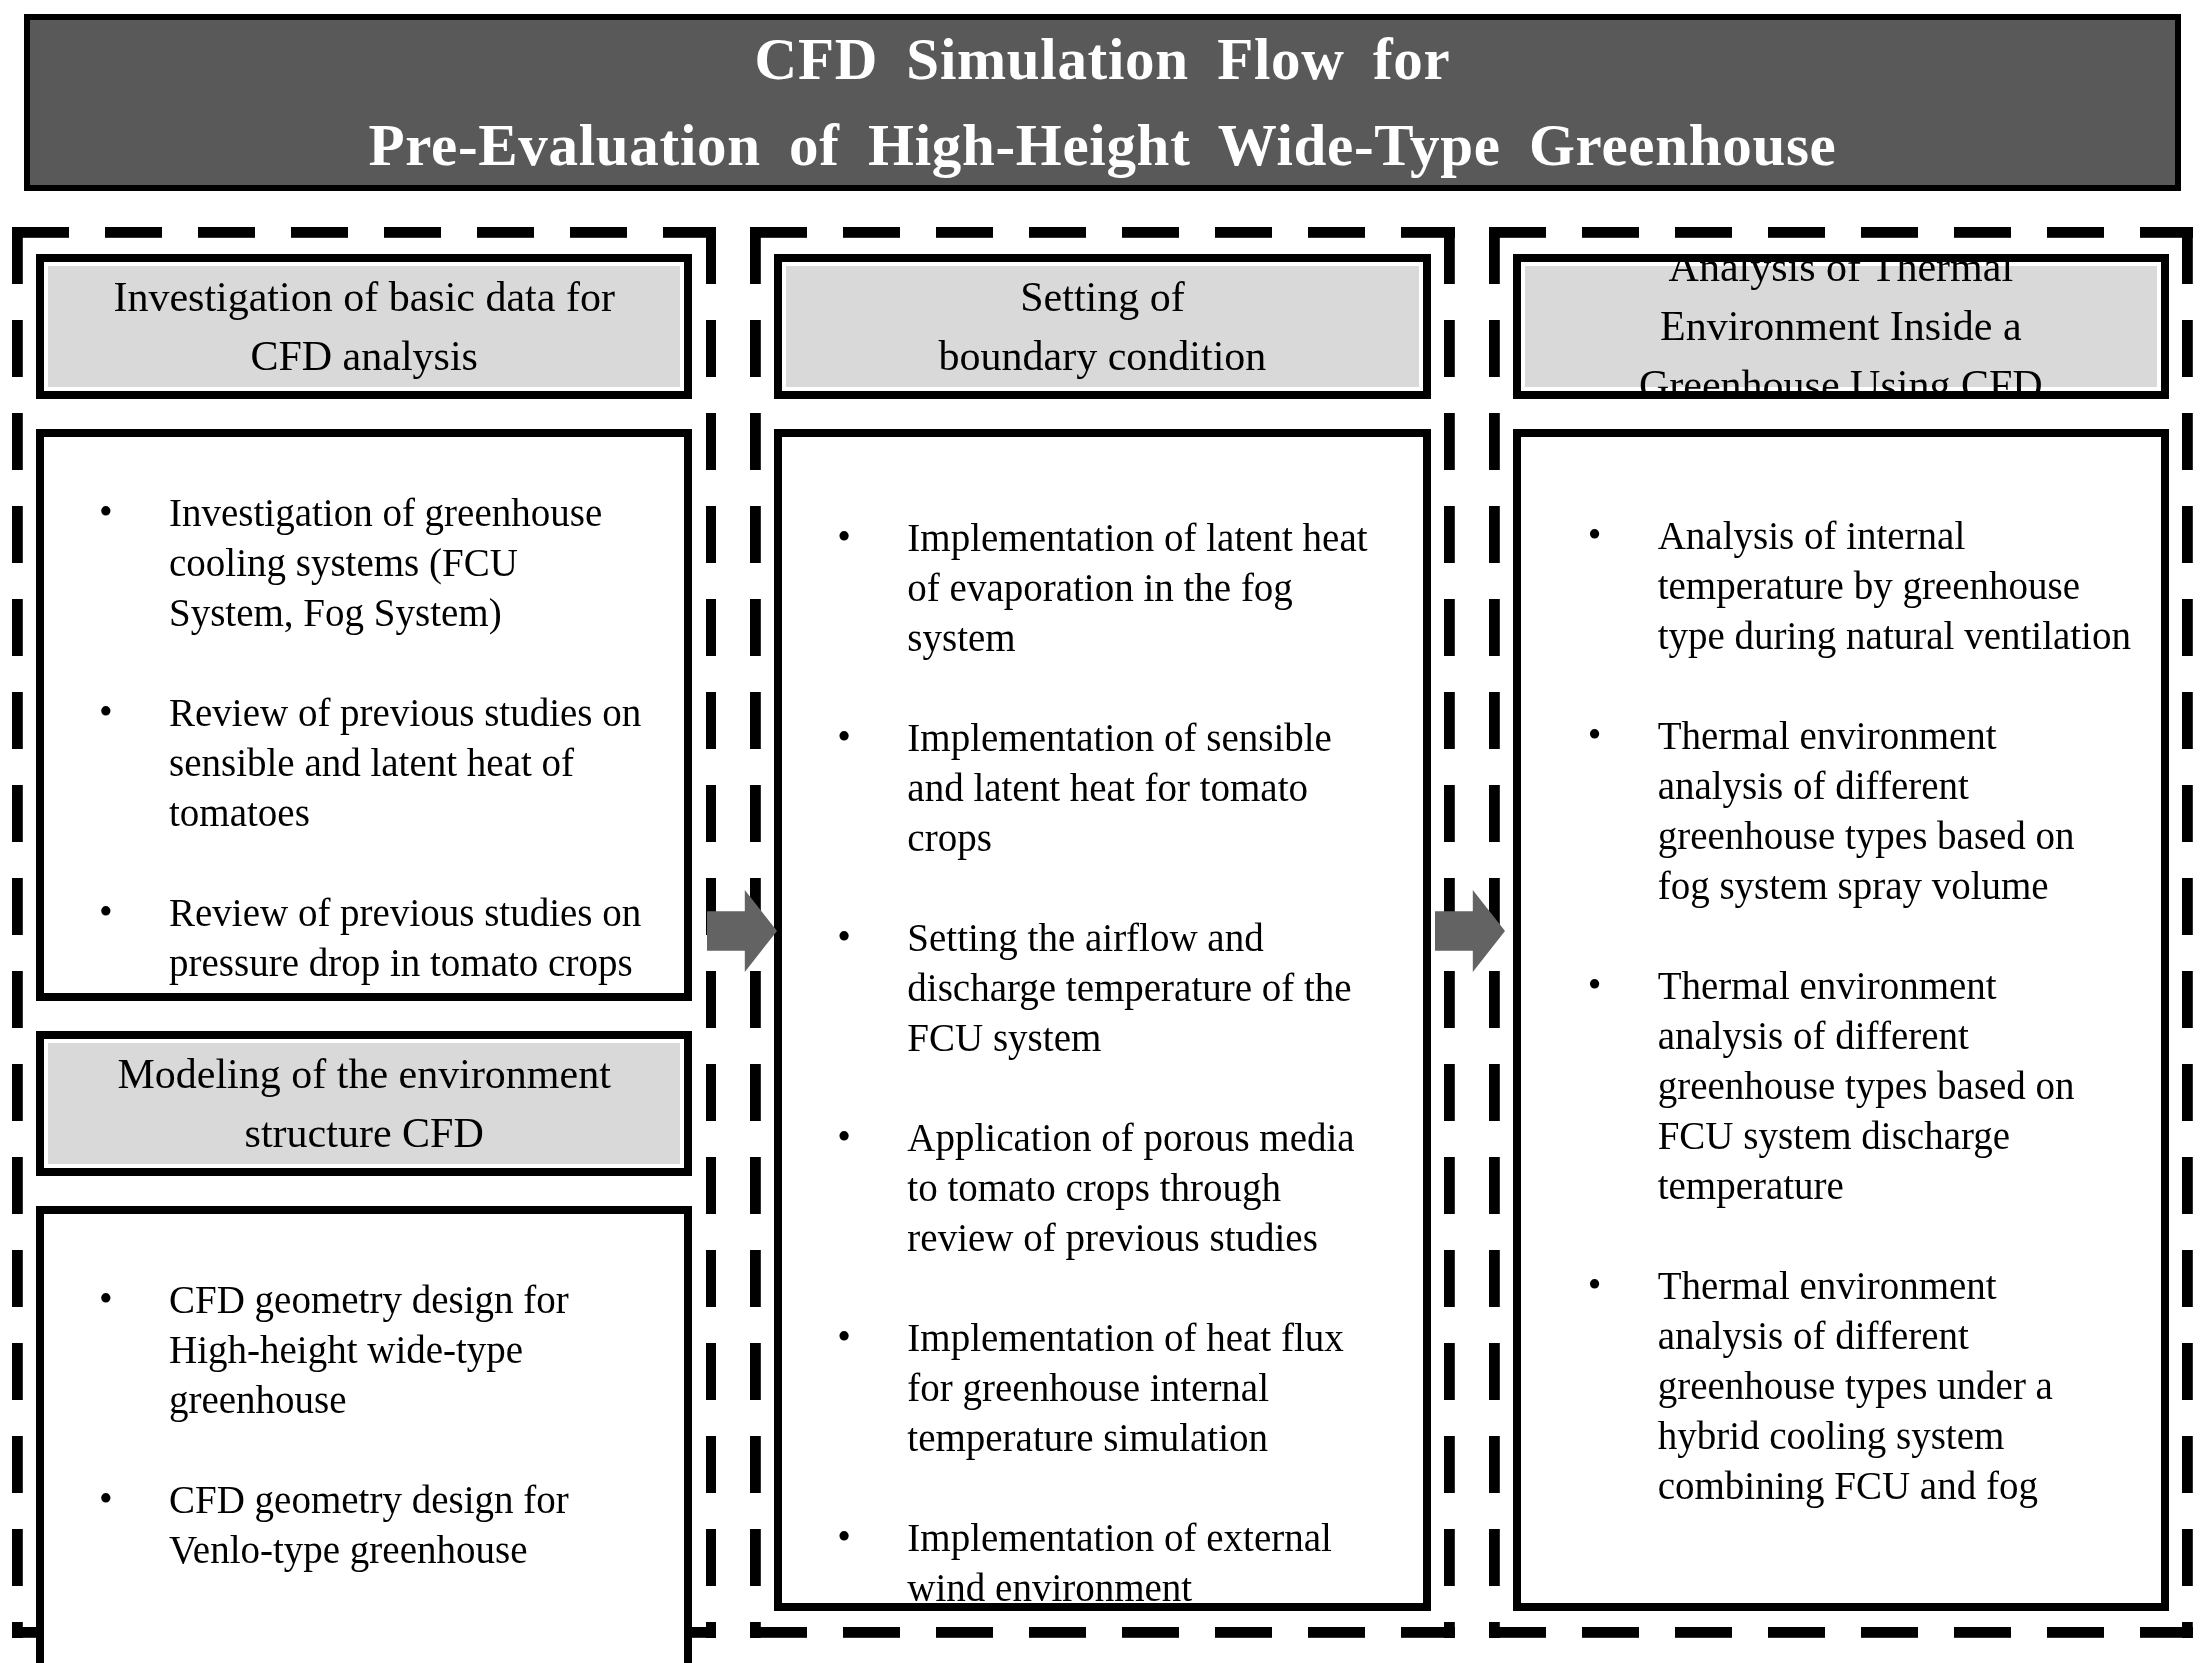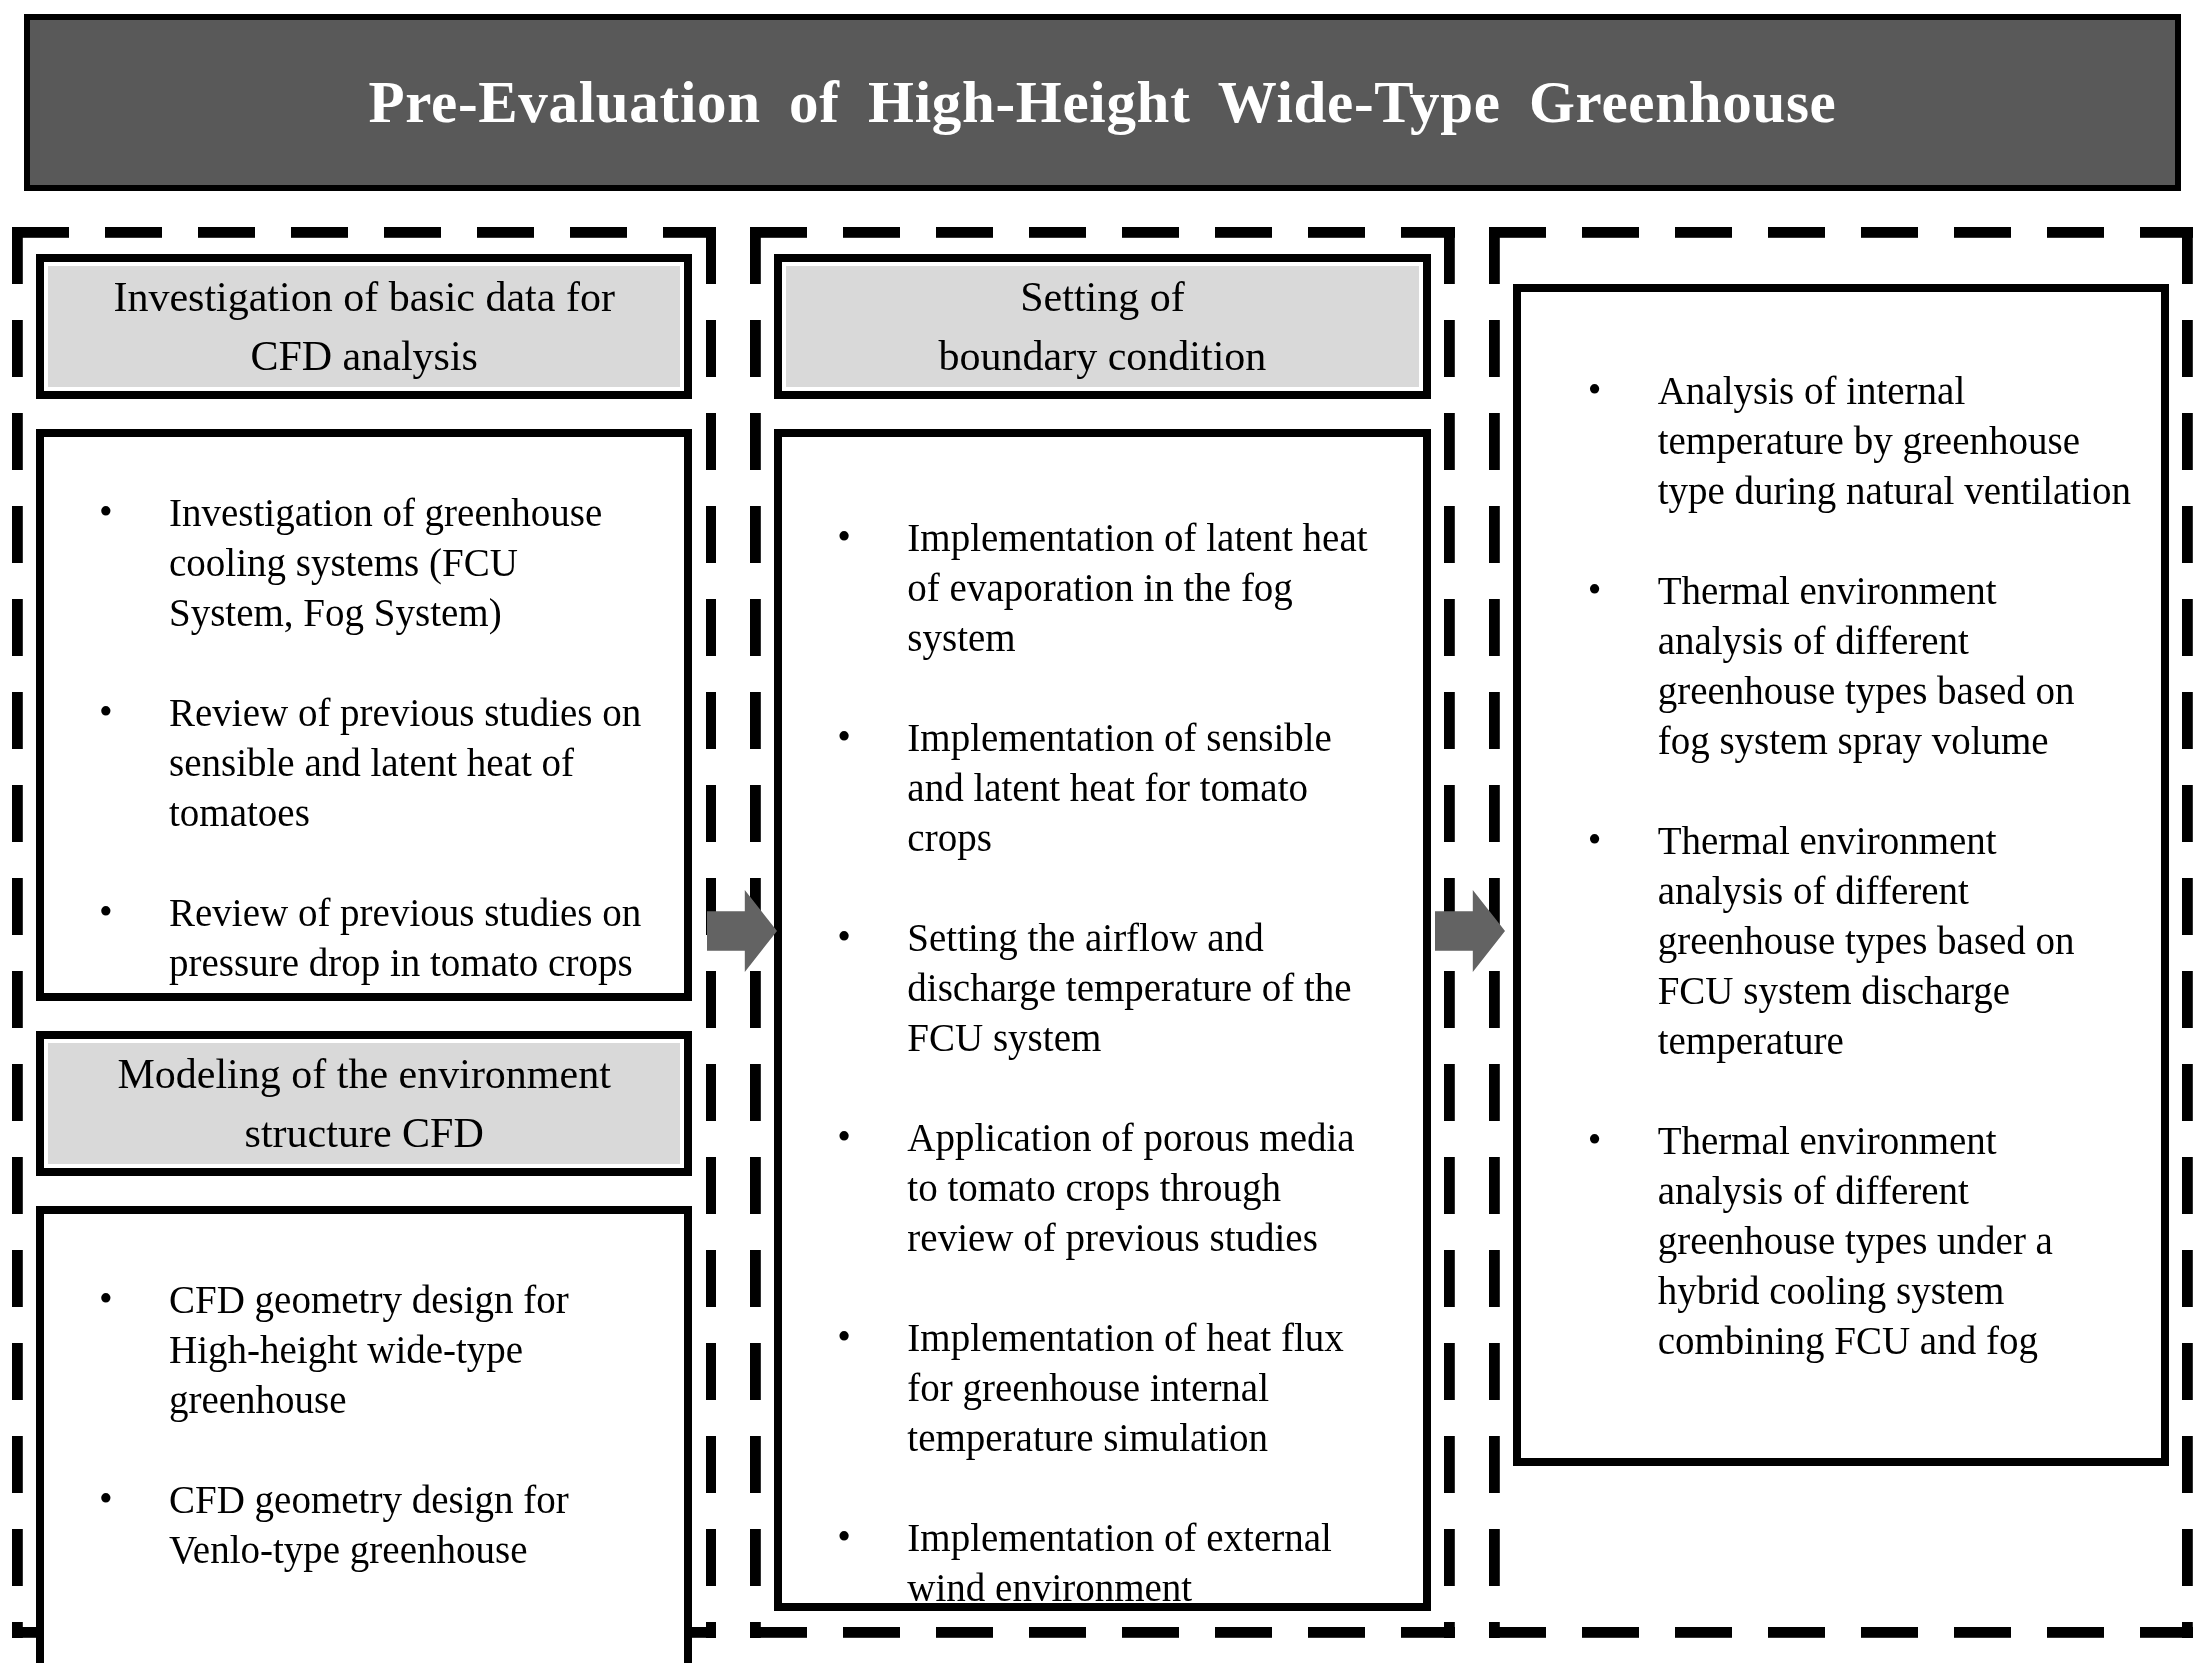--- a/index.html
+++ b/index.html
@@ -72,20 +72,21 @@
     position:absolute;width:70px;height:82px;background:#636363;
     clip-path:polygon(0 26%,54% 26%,54% 0,100% 50%,54% 100%,54% 74%,0 74%);
   }
   .arrow-1{left:695px;top:663px;}
   .arrow-2{left:1423px;top:663px;}
 </style>
 </head>
 <body>
 
 <div class="title-banner">
+  <div class="t-line">CFD Simulation Flow for</div>
   <div class="t-line">Pre-Evaluation of High-Height Wide-Type Greenhouse</div>
 </div>
 
 <div class="columns">
 
   <div class="col">
     <div class="hdr">Investigation of basic data for
 CFD analysis</div>
     <div class="body-box c1-box1 mt">
       <ul>
@@ -132,20 +133,23 @@
         <li>Implementation of heat flux
 for greenhouse internal
 temperature simulation</li>
         <li>Implementation of external
 wind environment</li>
       </ul>
     </div>
   </div>
 
   <div class="col">
+    <div class="hdr tall-text">Analysis of Thermal
+Environment Inside a
+Greenhouse Using CFD</div>
     <div class="body-box c3-box mt">
       <ul>
         <li>Analysis of internal
 temperature by greenhouse
 type during natural ventilation</li>
         <li>Thermal environment
 analysis of different
 greenhouse types based on
 fog system spray volume</li>
         <li>Thermal environment

